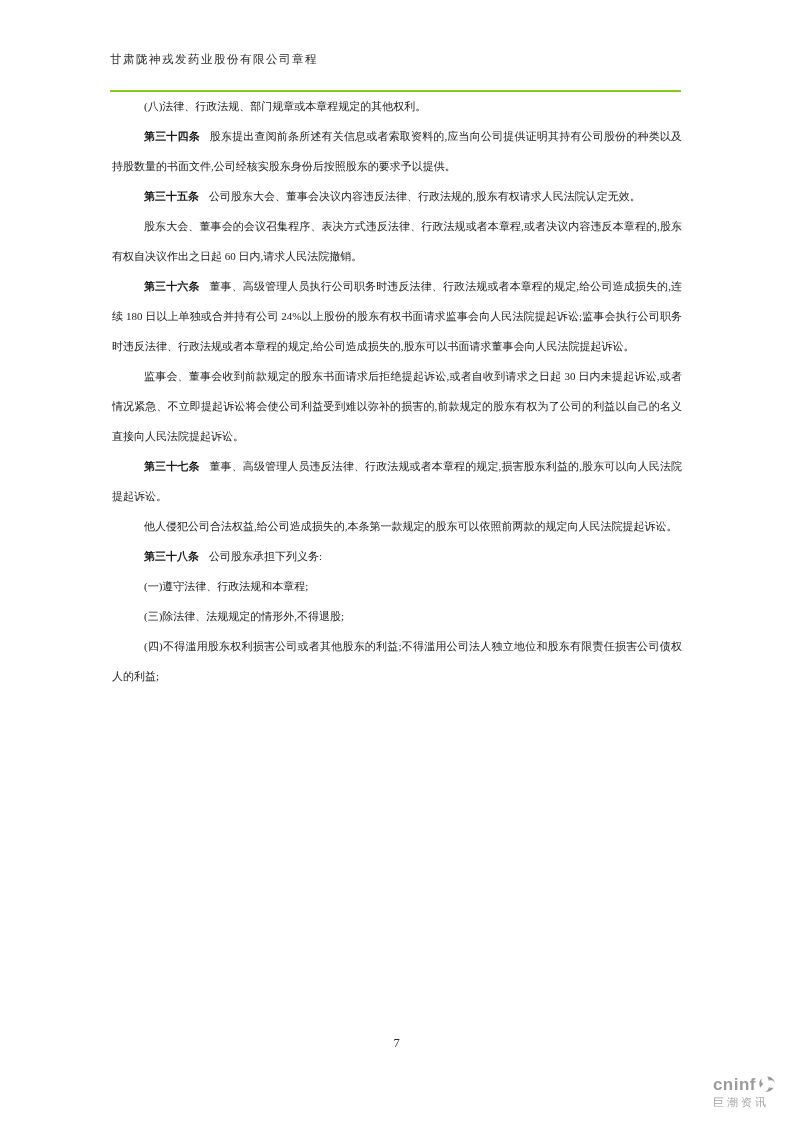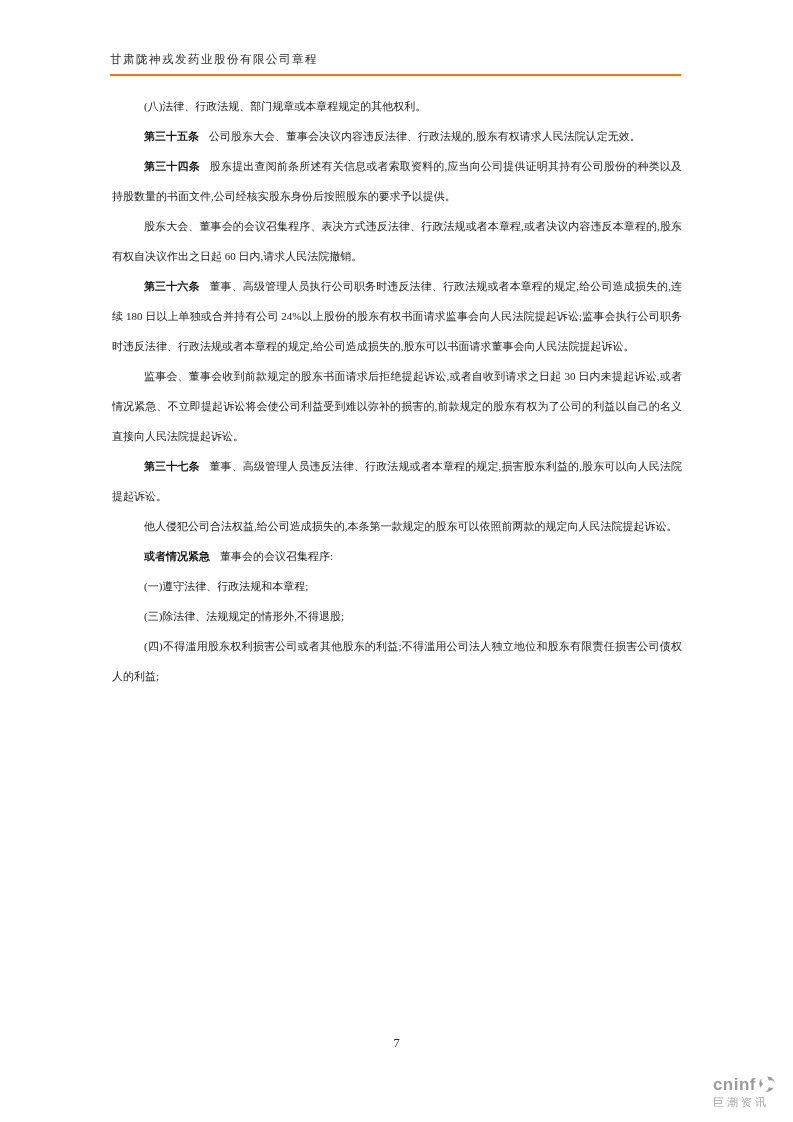--- a/index.html
+++ b/index.html
@@ -10,22 +10,22 @@
     background: #ffffff;
     overflow: hidden;
     font-family: "Liberation Serif", "DejaVu Serif", serif;
     color: #1a1a1a;
   }
   .header {
     position: absolute;
     left: 110px;
     right: 112px;
     top: 52px;
-    border-bottom: 2px solid #f97316;
-    padding-bottom: 7px;
+    border-bottom: 2px solid #84cc16;
+    padding-bottom: 23px;
   }
   .header-title {
     font-size: 11.5px;
     color: #2b2b2b;
     letter-spacing: 1.5px;
   }
   .content {
     position: absolute;
     left: 112px;
     top: 91px;
@@ -87,28 +87,28 @@
 <body>
 
 <div class="page">
 
   <div class="header">
     <div class="header-title">甘肃陇神戎发药业股份有限公司章程</div>
   </div>
 
   <div class="content" id="content">
       <div class="para"><span>(八)法律、行政法规、部门规章或本章程规定的其他权利。</span></div>
+      <div class="para"><span class="article-num">第三十四条</span><span>股东提出查阅前条所述有关信息或者索取资料的,应当向公司提供证明其持有公司股份的种类以及持股数量的书面文件,公司经核实股东身份后按照股东的要求予以提供。</span></div>
       <div class="para"><span class="article-num">第三十五条</span><span>公司股东大会、董事会决议内容违反法律、行政法规的,股东有权请求人民法院认定无效。</span></div>
-      <div class="para"><span class="article-num">第三十四条</span><span>股东提出查阅前条所述有关信息或者索取资料的,应当向公司提供证明其持有公司股份的种类以及持股数量的书面文件,公司经核实股东身份后按照股东的要求予以提供。</span></div>
       <div class="para"><span>股东大会、董事会的会议召集程序、表决方式违反法律、行政法规或者本章程,或者决议内容违反本章程的,股东有权自决议作出之日起 60 日内,请求人民法院撤销。</span></div>
       <div class="para"><span class="article-num">第三十六条</span><span>董事、高级管理人员执行公司职务时违反法律、行政法规或者本章程的规定,给公司造成损失的,连续 180 日以上单独或合并持有公司 24%以上股份的股东有权书面请求监事会向人民法院提起诉讼;监事会执行公司职务时违反法律、行政法规或者本章程的规定,给公司造成损失的,股东可以书面请求董事会向人民法院提起诉讼。</span></div>
       <div class="para"><span>监事会、董事会收到前款规定的股东书面请求后拒绝提起诉讼,或者自收到请求之日起 30 日内未提起诉讼,或者情况紧急、不立即提起诉讼将会使公司利益受到难以弥补的损害的,前款规定的股东有权为了公司的利益以自己的名义直接向人民法院提起诉讼。</span></div>
       <div class="para"><span class="article-num">第三十七条</span><span>董事、高级管理人员违反法律、行政法规或者本章程的规定,损害股东利益的,股东可以向人民法院提起诉讼。</span></div>
       <div class="para"><span>他人侵犯公司合法权益,给公司造成损失的,本条第一款规定的股东可以依照前两款的规定向人民法院提起诉讼。</span></div>
-      <div class="para"><span class="article-num">或者情况紧急</span><span>董事会的会议召集程序:</span></div>
+      <div class="para"><span class="article-num">第三十八条</span><span>公司股东承担下列义务:</span></div>
       <div class="para"><span>(一)遵守法律、行政法规和本章程;</span></div>
       <div class="para"><span>(三)除法律、法规规定的情形外,不得退股;</span></div>
       <div class="para"><span>(四)不得滥用股东权利损害公司或者其他股东的利益;不得滥用公司法人独立地位和股东有限责任损害公司债权人的利益;</span></div>
     </div>
 
   <div class="footer-pagenum">7</div>
 
   <div class="logo">
     <div class="logo-row">
       <span class="logo-brand">cninf</span>

